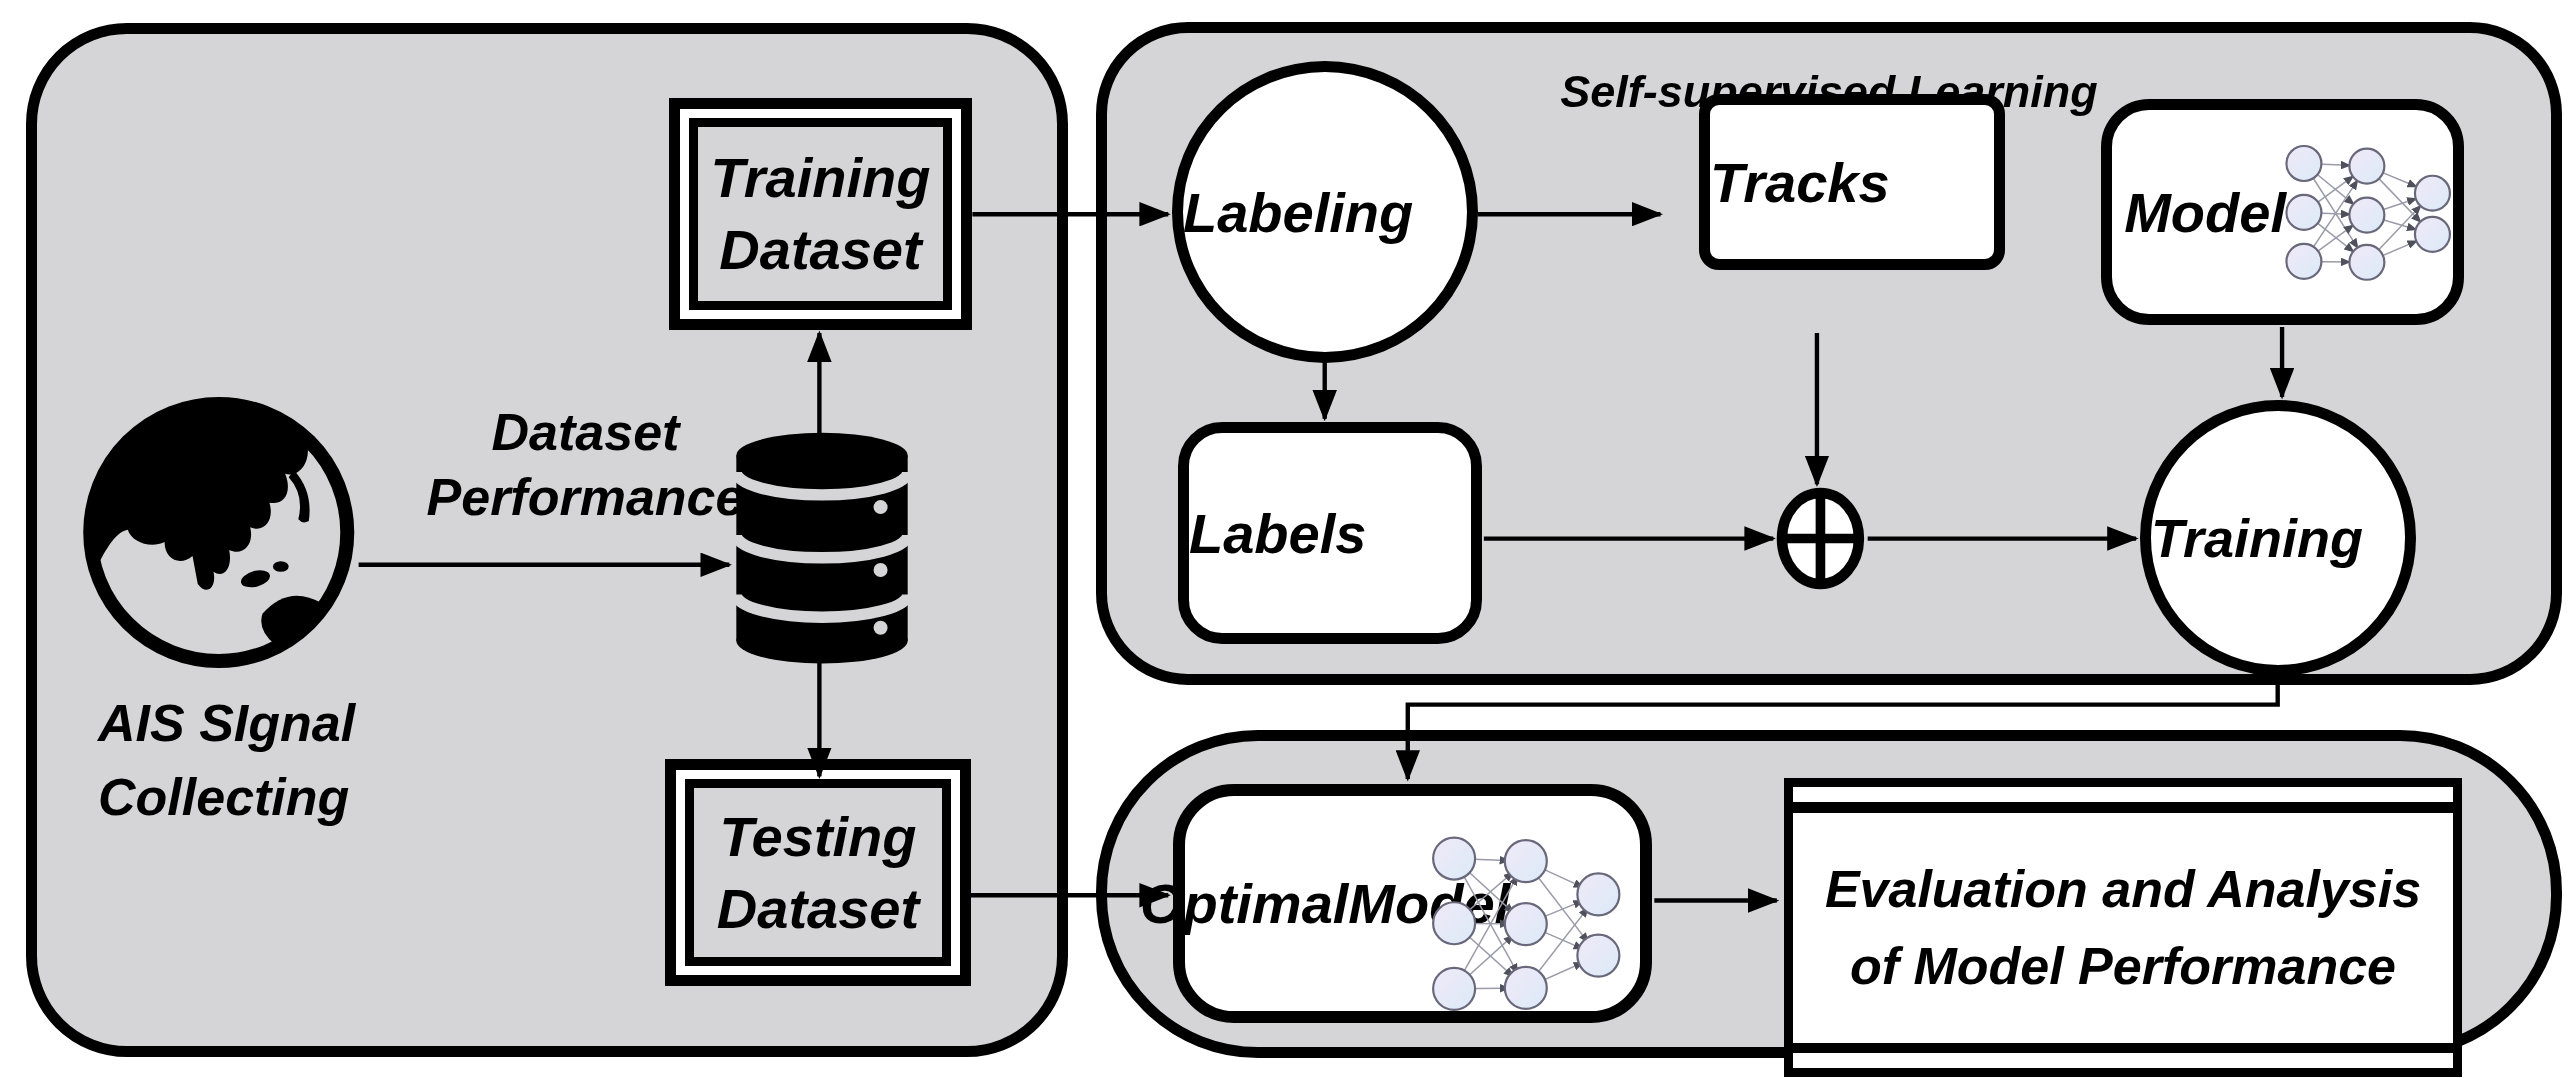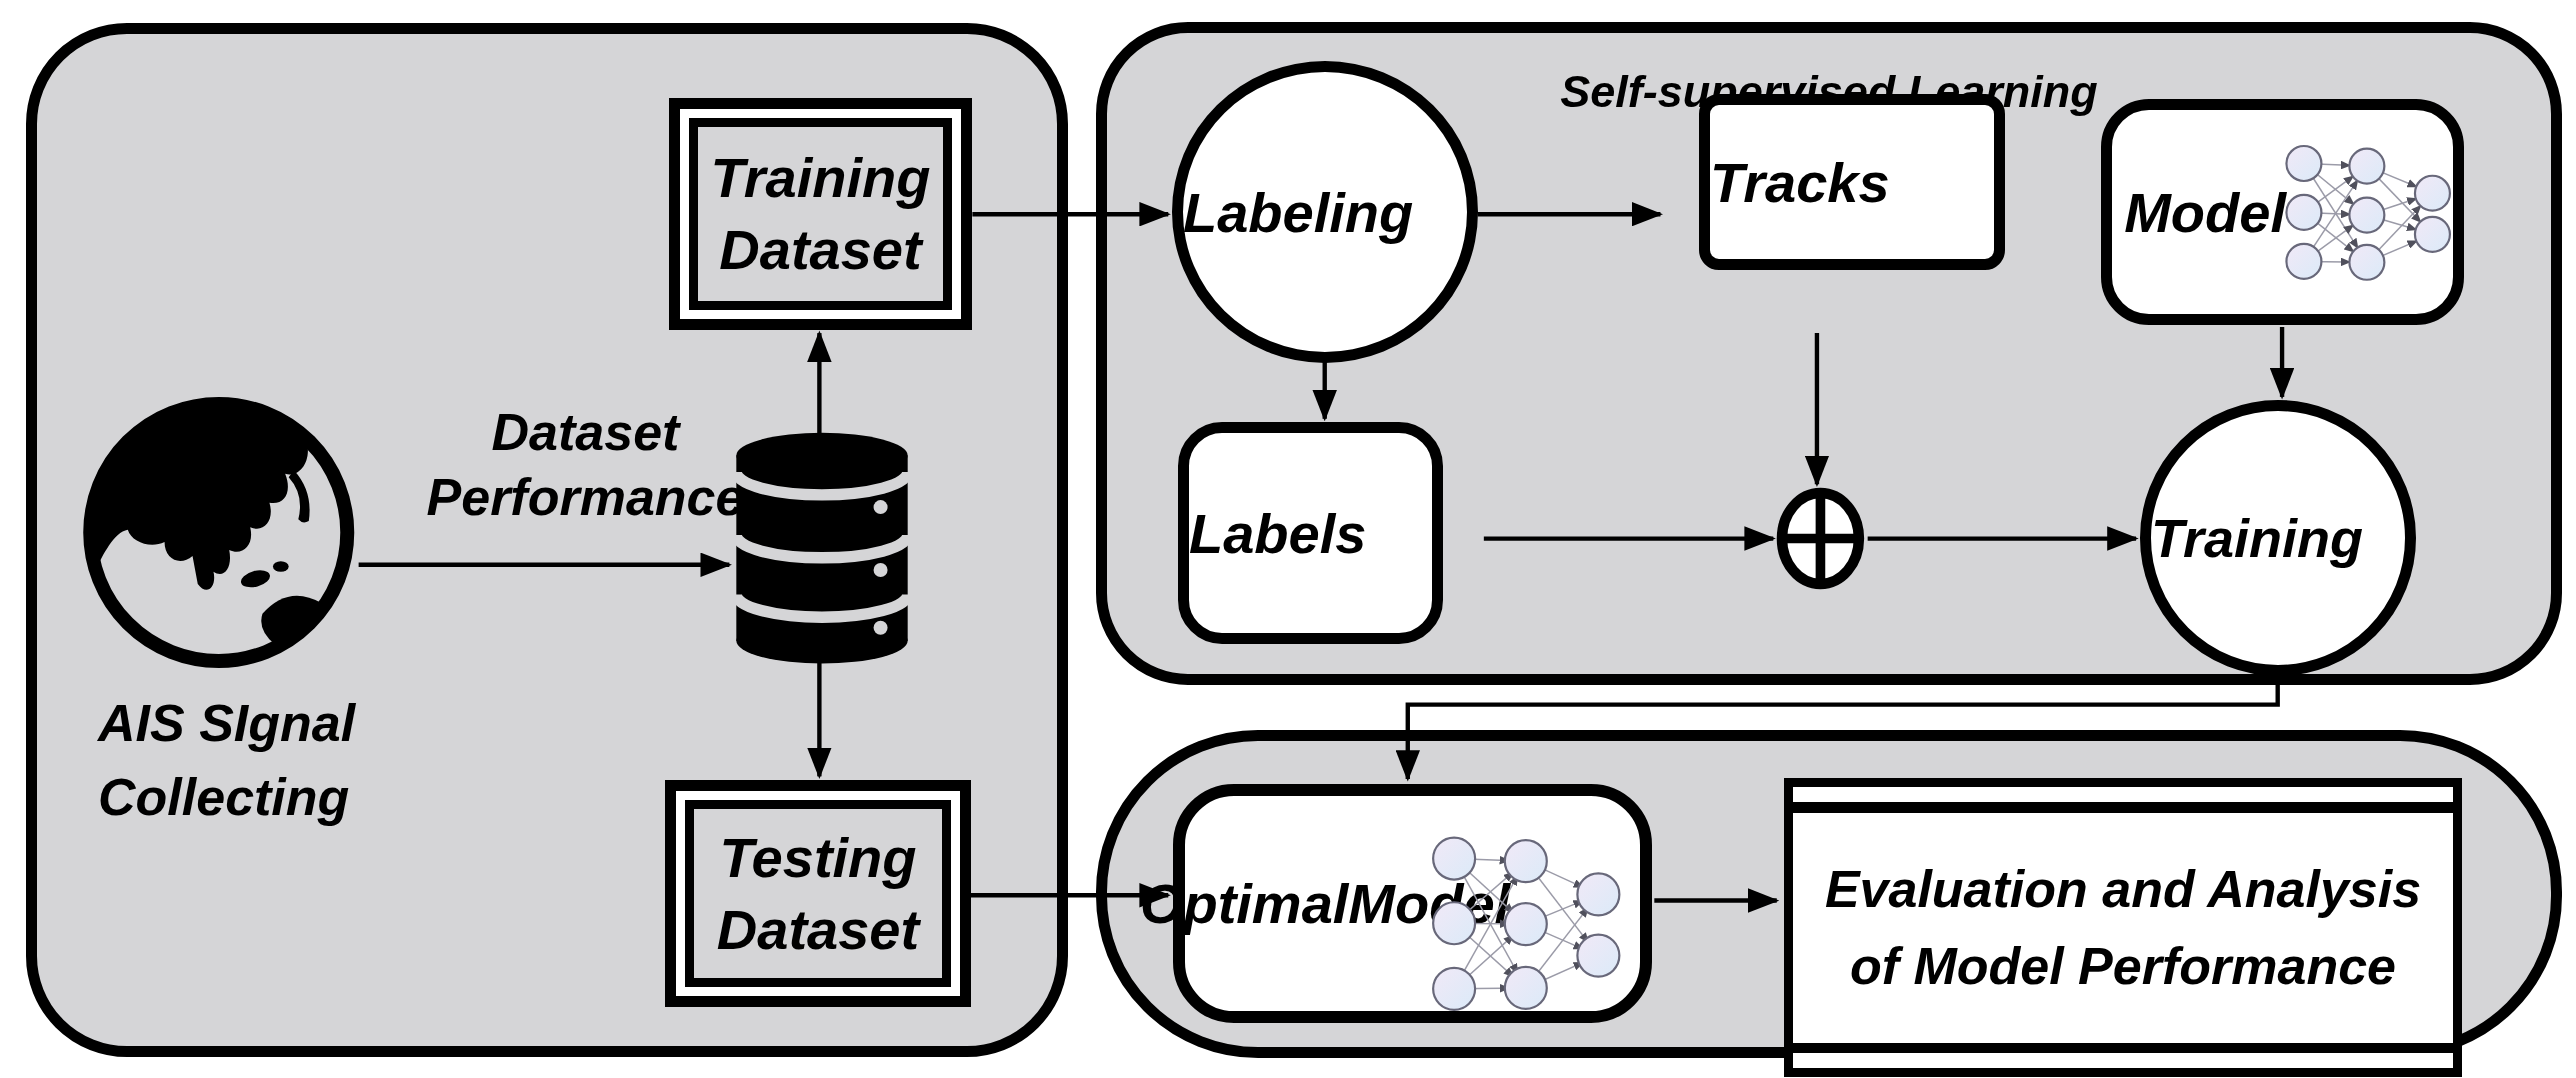--- a/index.html
+++ b/index.html
@@ -13,31 +13,31 @@
   .ssl-panel{left:1096px;top:22px;width:1466px;height:663px;border-radius:92px;}
   .eval-panel{left:1096px;top:730px;width:1466px;height:328px;border-radius:162px;}
   .t{font-weight:700;font-style:italic;color:#000;}
   .panel-title{position:absolute;left:1096px;top:35px;width:1466px;text-align:center;font-size:45px;line-height:52px;margin-top:31px;}
   
   .dbox{position:absolute;background:#ffffff;border:11.4px solid #000;}
   .dbox-inner{position:absolute;left:8.7px;right:8.7px;top:8.7px;bottom:8.7px;border:9.6px solid #000;background:#d5d5d7;
     display:flex;flex-direction:column;align-items:center;justify-content:center;text-align:center;
     font-size:56px;line-height:72px;}
   .box-training{left:669px;top:98px;width:303px;height:232px;}
-  .box-testing{left:665px;top:780px;width:306px;height:227px;padding-left:32px;}
+  .box-testing{left:665px;top:759px;width:306px;height:227px;padding-left:32px;}
   
   .lbl-construction{position:absolute;left:367px;top:400px;width:437px;text-align:center;font-size:52px;line-height:65px;}
   .lbl-ais{position:absolute;left:98px;top:686px;width:472px;text-align:left;font-size:52px;line-height:74px;}
   
   .node{position:absolute;background:#ffffff;border:11.4px solid #000;display:flex;align-items:center;
     text-align:center;font-size:56px;line-height:63px;}
   .node-labeling{left:1172px;top:61px;width:306px;height:302px;border-radius:50%;}
   .node-tracks{left:1664px;top:94px;width:306px;height:176px;border-radius:20px;margin-left:35px;}
   .node-model{left:2101px;top:99px;width:363px;height:226px;border-radius:48px;justify-content:flex-start;padding-left:12.2px;}
-  .node-labels{left:1178px;top:422px;width:265px;height:222px;border-radius:44px;}
+  .node-labels{left:1178px;top:422px;width:304px;height:222px;border-radius:44px;}
   .node-trainingc{left:2140px;top:400px;width:276px;height:276px;border-radius:50%;font-size:54px;}
   .node-optimal{left:1173px;top:784px;width:479px;height:239px;border-radius:61px;border-width:12.2px;justify-content:flex-start;}
   .opt-text{width:280px;display:flex;align-items:center;justify-content:center;
     font-size:56px;line-height:82px;text-align:center;}
   
   .eval-box{position:absolute;left:1784px;top:778px;width:678px;height:299px;background:#ffffff;border:9.6px solid #000;}
   .eval-rule{position:absolute;left:0;right:0;height:10.5px;background:#000;}
   .eval-rule.top{top:15px;}
   .eval-rule.bottom{bottom:15px;}
   .eval-text{position:absolute;left:0;right:0;top:25px;bottom:25px;display:flex;flex-direction:column;

